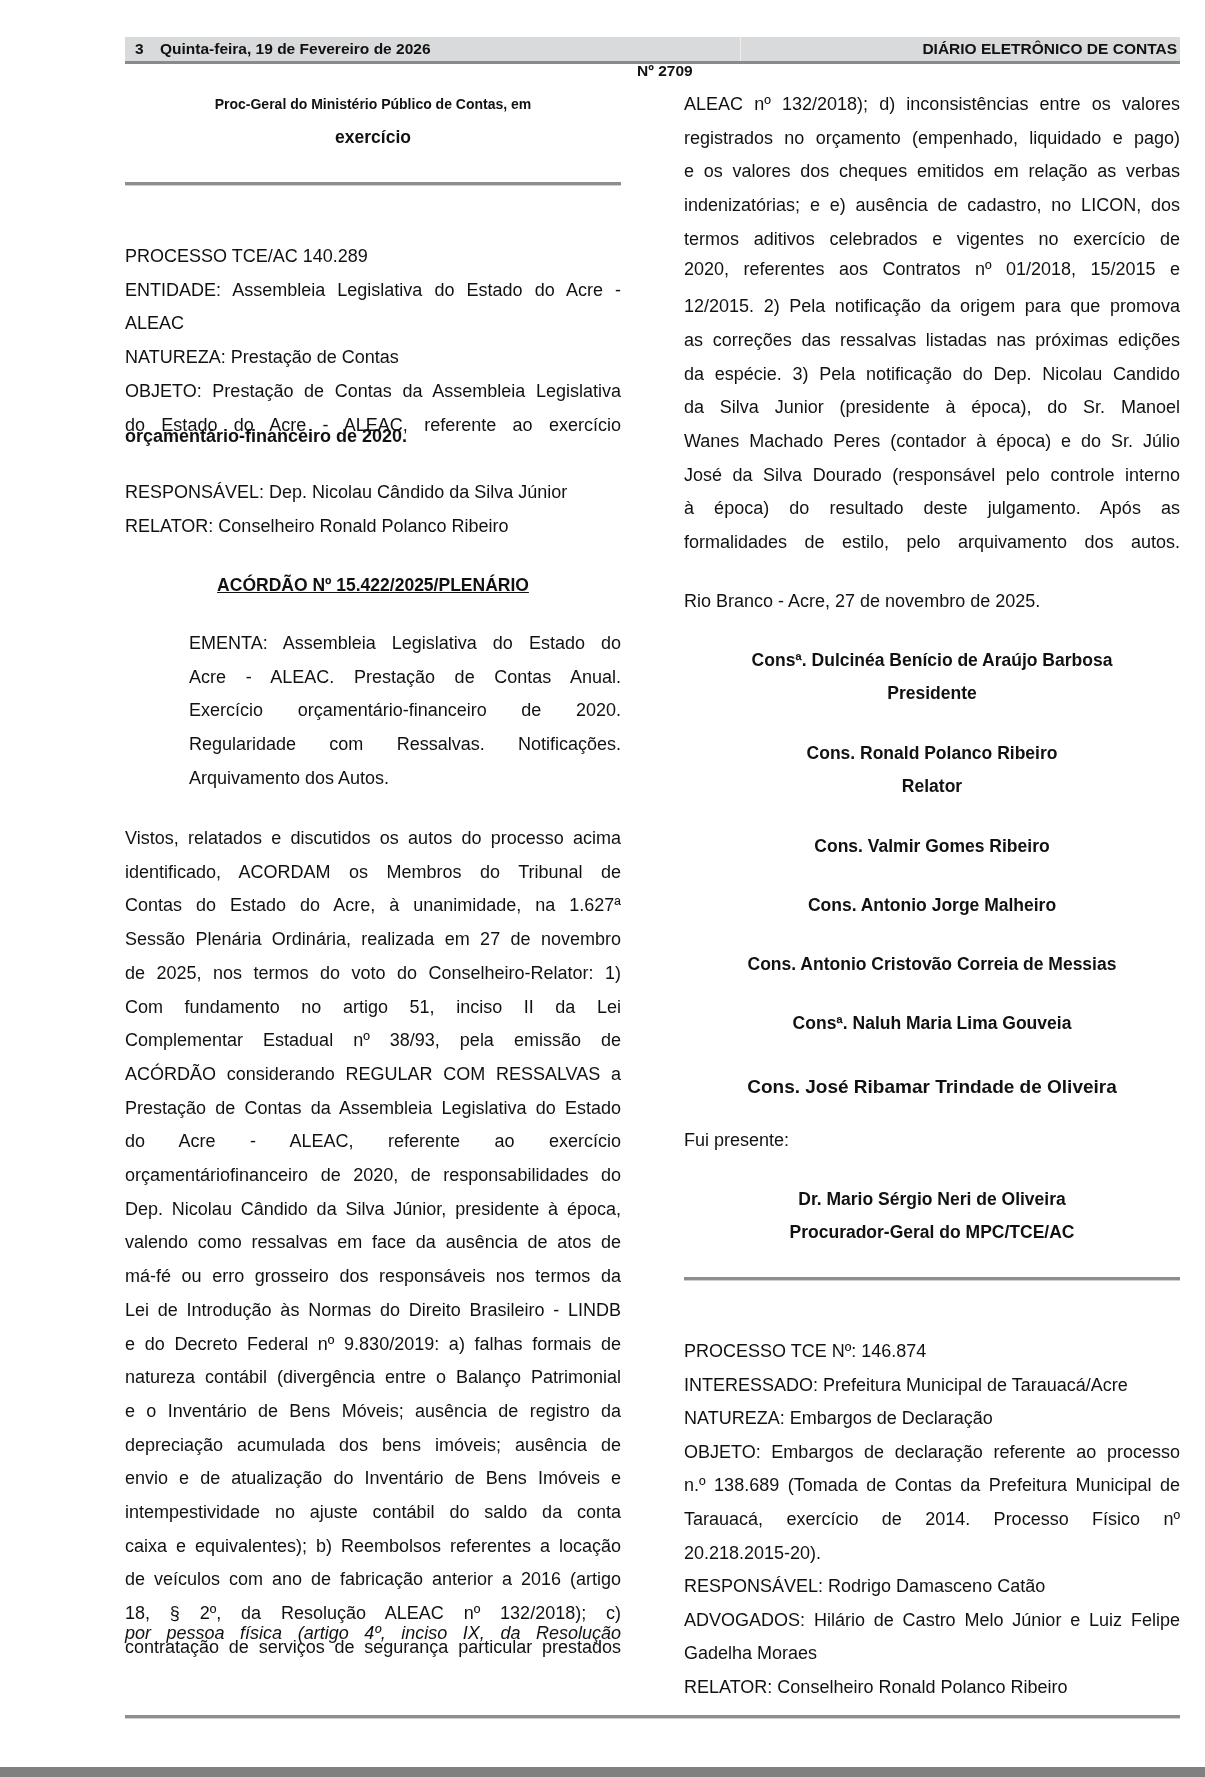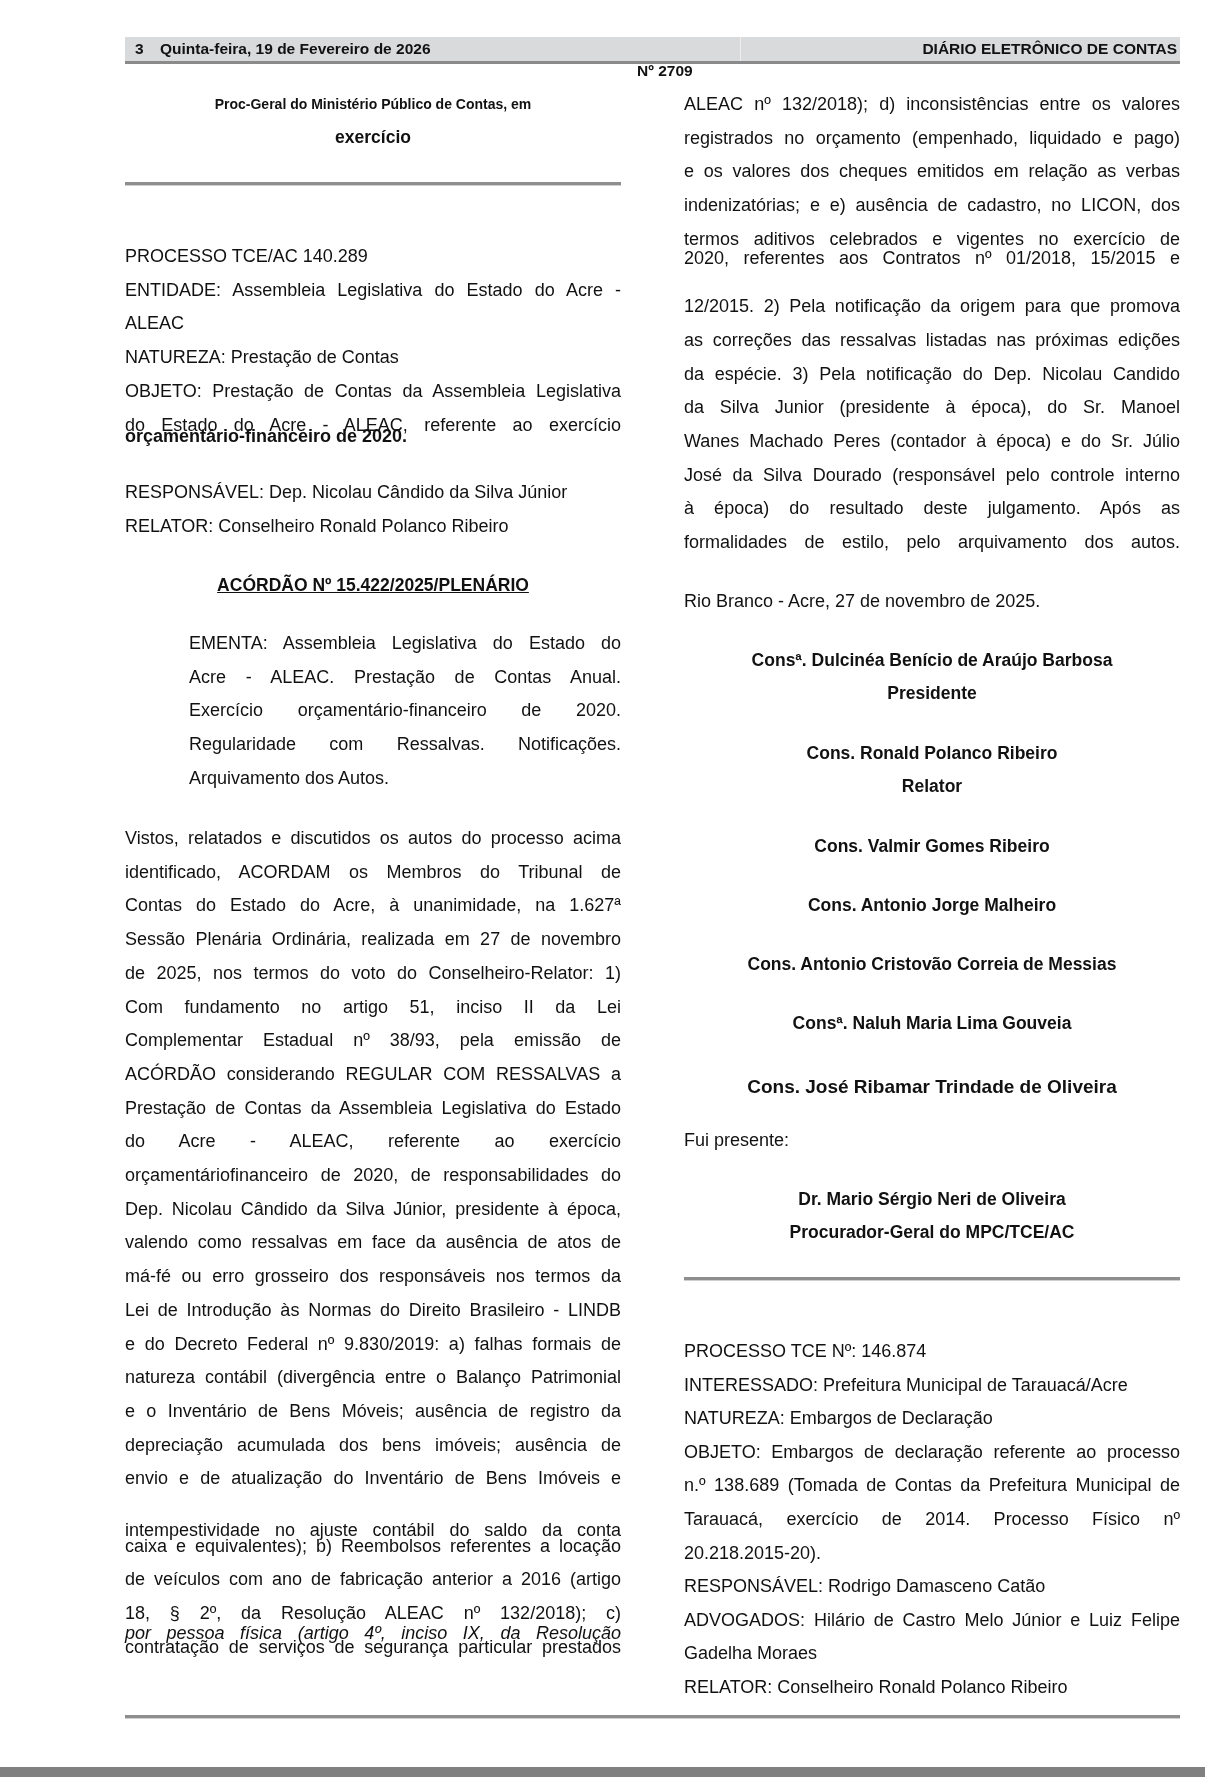--- a/index.html
+++ b/index.html
@@ -93,37 +93,37 @@
       <div class="line justify" style="top: 1164px;">orçamentáriofinanceiro de 2020, de responsabilidades do</div>
       <div class="line justify" style="top: 1197.7px;">Dep. Nicolau Cândido da Silva Júnior, presidente à época,</div>
       <div class="line justify" style="top: 1231.4px;">valendo como ressalvas em face da ausência de atos de</div>
       <div class="line justify" style="top: 1265.1px;">má-fé ou erro grosseiro dos responsáveis nos termos da</div>
       <div class="line justify" style="top: 1298.8px;">Lei de Introdução às Normas do Direito Brasileiro - LINDB</div>
       <div class="line justify" style="top: 1332.5px;">e do Decreto Federal nº 9.830/2019: a) falhas formais de</div>
       <div class="line justify" style="top: 1366.2px;">natureza contábil (divergência entre o Balanço Patrimonial</div>
       <div class="line justify" style="top: 1399.9px;">e o Inventário de Bens Móveis; ausência de registro da</div>
       <div class="line justify" style="top: 1433.6px;">depreciação acumulada dos bens imóveis; ausência de</div>
       <div class="line justify" style="top: 1467.3px;">envio e de atualização do Inventário de Bens Imóveis e</div>
-      <div class="line justify" style="top: 1501px; margin-top: 18px;">intempestividade no ajuste contábil do saldo da conta</div>
+      <div class="line justify" style="top: 1501px;">intempestividade no ajuste contábil do saldo da conta</div>
       <div class="line justify" style="top: 1534.7px;">caixa e equivalentes); b) Reembolsos referentes a locação</div>
       <div class="line justify" style="top: 1568.4px;">de veículos com ano de fabricação anterior a 2016 (artigo</div>
       <div class="line justify" style="top: 1602.1px;">18, § 2º, da Resolução ALEAC nº 132/2018); c)</div>
       <div class="line justify" style="top: 1635.8px;">contratação de serviços de segurança particular prestados</div>
       <div class="line justify" style="top: 1622px; font-style: italic;">por pessoa física (artigo 4º, inciso IX, da Resolução</div>
     </div>
 </div>
 
 <div class="col col-right">
   <div id="right-body">
       <div class="line justify" style="top: 93px;">ALEAC nº 132/2018); d) inconsistências entre os valores</div>
       <div class="line justify" style="top: 126.7px;">registrados no orçamento (empenhado, liquidado e pago)</div>
       <div class="line justify" style="top: 160.4px;">e os valores dos cheques emitidos em relação as verbas</div>
       <div class="line justify" style="top: 194.1px;">indenizatórias; e e) ausência de cadastro, no LICON, dos</div>
       <div class="line justify" style="top: 227.8px;">termos aditivos celebrados e vigentes no exercício de</div>
-      <div class="line justify" style="top: 247px;">2020, referentes aos Contratos nº 01/2018, 15/2015 e</div>
+      <div class="line justify" style="top: 258px;">2020, referentes aos Contratos nº 01/2018, 15/2015 e</div>
       <div class="line justify" style="top: 295.2px;">12/2015. 2) Pela notificação da origem para que promova</div>
       <div class="line justify" style="top: 328.9px;">as correções das ressalvas listadas nas próximas edições</div>
       <div class="line justify" style="top: 362.6px;">da espécie. 3) Pela notificação do Dep. Nicolau Candido</div>
       <div class="line justify" style="top: 396.3px;">da Silva Junior (presidente à época), do Sr. Manoel</div>
       <div class="line justify" style="top: 430px;">Wanes Machado Peres (contador à época) e do Sr. Júlio</div>
       <div class="line justify" style="top: 463.7px;">José da Silva Dourado (responsável pelo controle interno</div>
       <div class="line justify" style="top: 497.4px;">à época) do resultado deste julgamento. Após as</div>
       <div class="line justify" style="top: 531.1px;">formalidades de estilo, pelo arquivamento dos autos.</div>
     </div>
 

